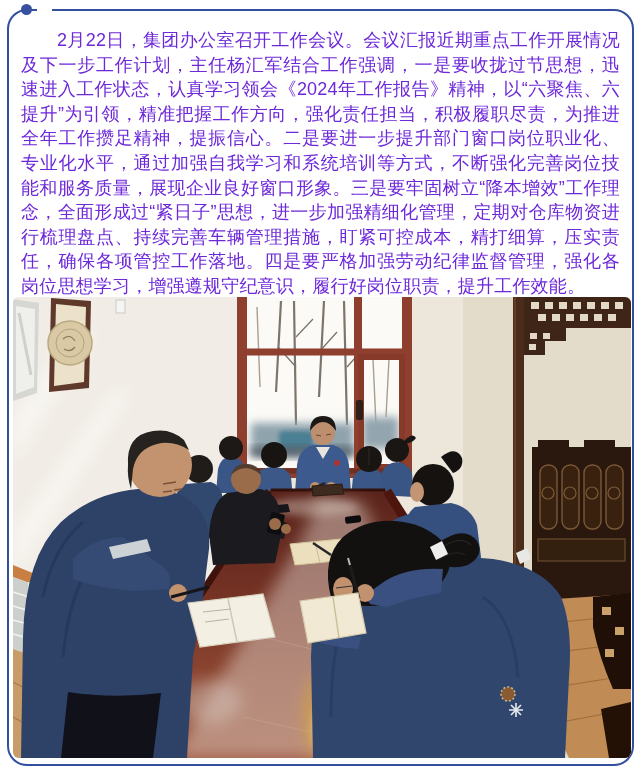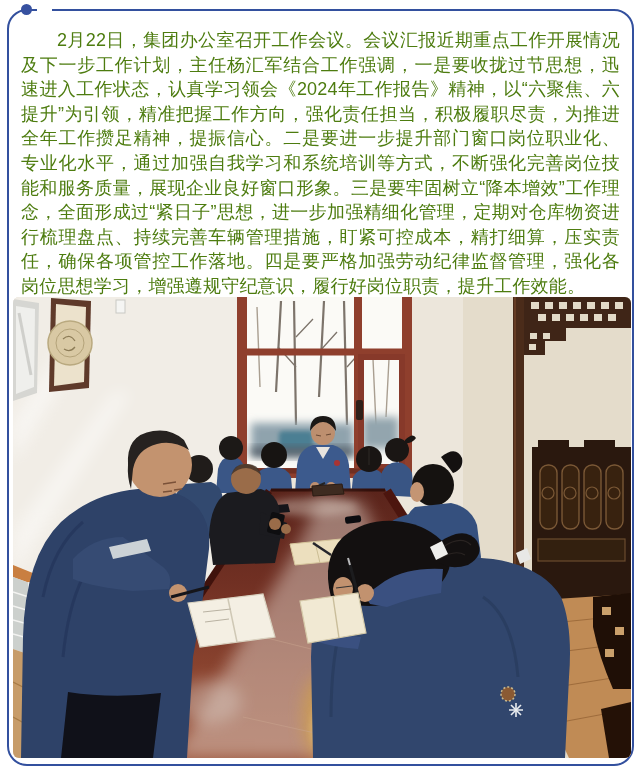--- a/index.html
+++ b/index.html
@@ -4,21 +4,21 @@
 <style>
   html,body{margin:0;padding:0;background:#ffffff;}
   body{width:641px;height:774px;position:relative;overflow:hidden;
        font-family:"Liberation Sans","DejaVu Sans",sans-serif;}
   .card{position:absolute;left:7px;top:9px;width:623px;height:753px;
         border:2px solid var(--accent,#33509e);border-radius:20px;background:#fff;}
   .corner-dot{position:absolute;left:12px;top:-7px;width:11px;height:11px;border-radius:50%;
         background:var(--dot,#3751a0);}
   .border-gap{position:absolute;left:28px;top:-4px;width:15px;height:8px;background:#fff;}
   .article-text{position:absolute;left:12px;right:12px;top:17px;margin:0;
-        font-size:18px;line-height:24.6px;color:#4d7c0f;text-align:justify;
+        font-size:18px;line-height:24.6px;color:#6d28d9;text-align:justify;
         text-indent:2em;letter-spacing:0.2px;}
   .photo{position:absolute;left:4px;top:286px;width:618px;height:461px;margin:0;
         border-radius:6px;overflow:hidden;background:#ece6db;}
   .photo svg{display:block;width:618px;height:461px;}
 </style>
 </head>
 <body>
 
 <div class="card">
   <span class="corner-dot"></span>

